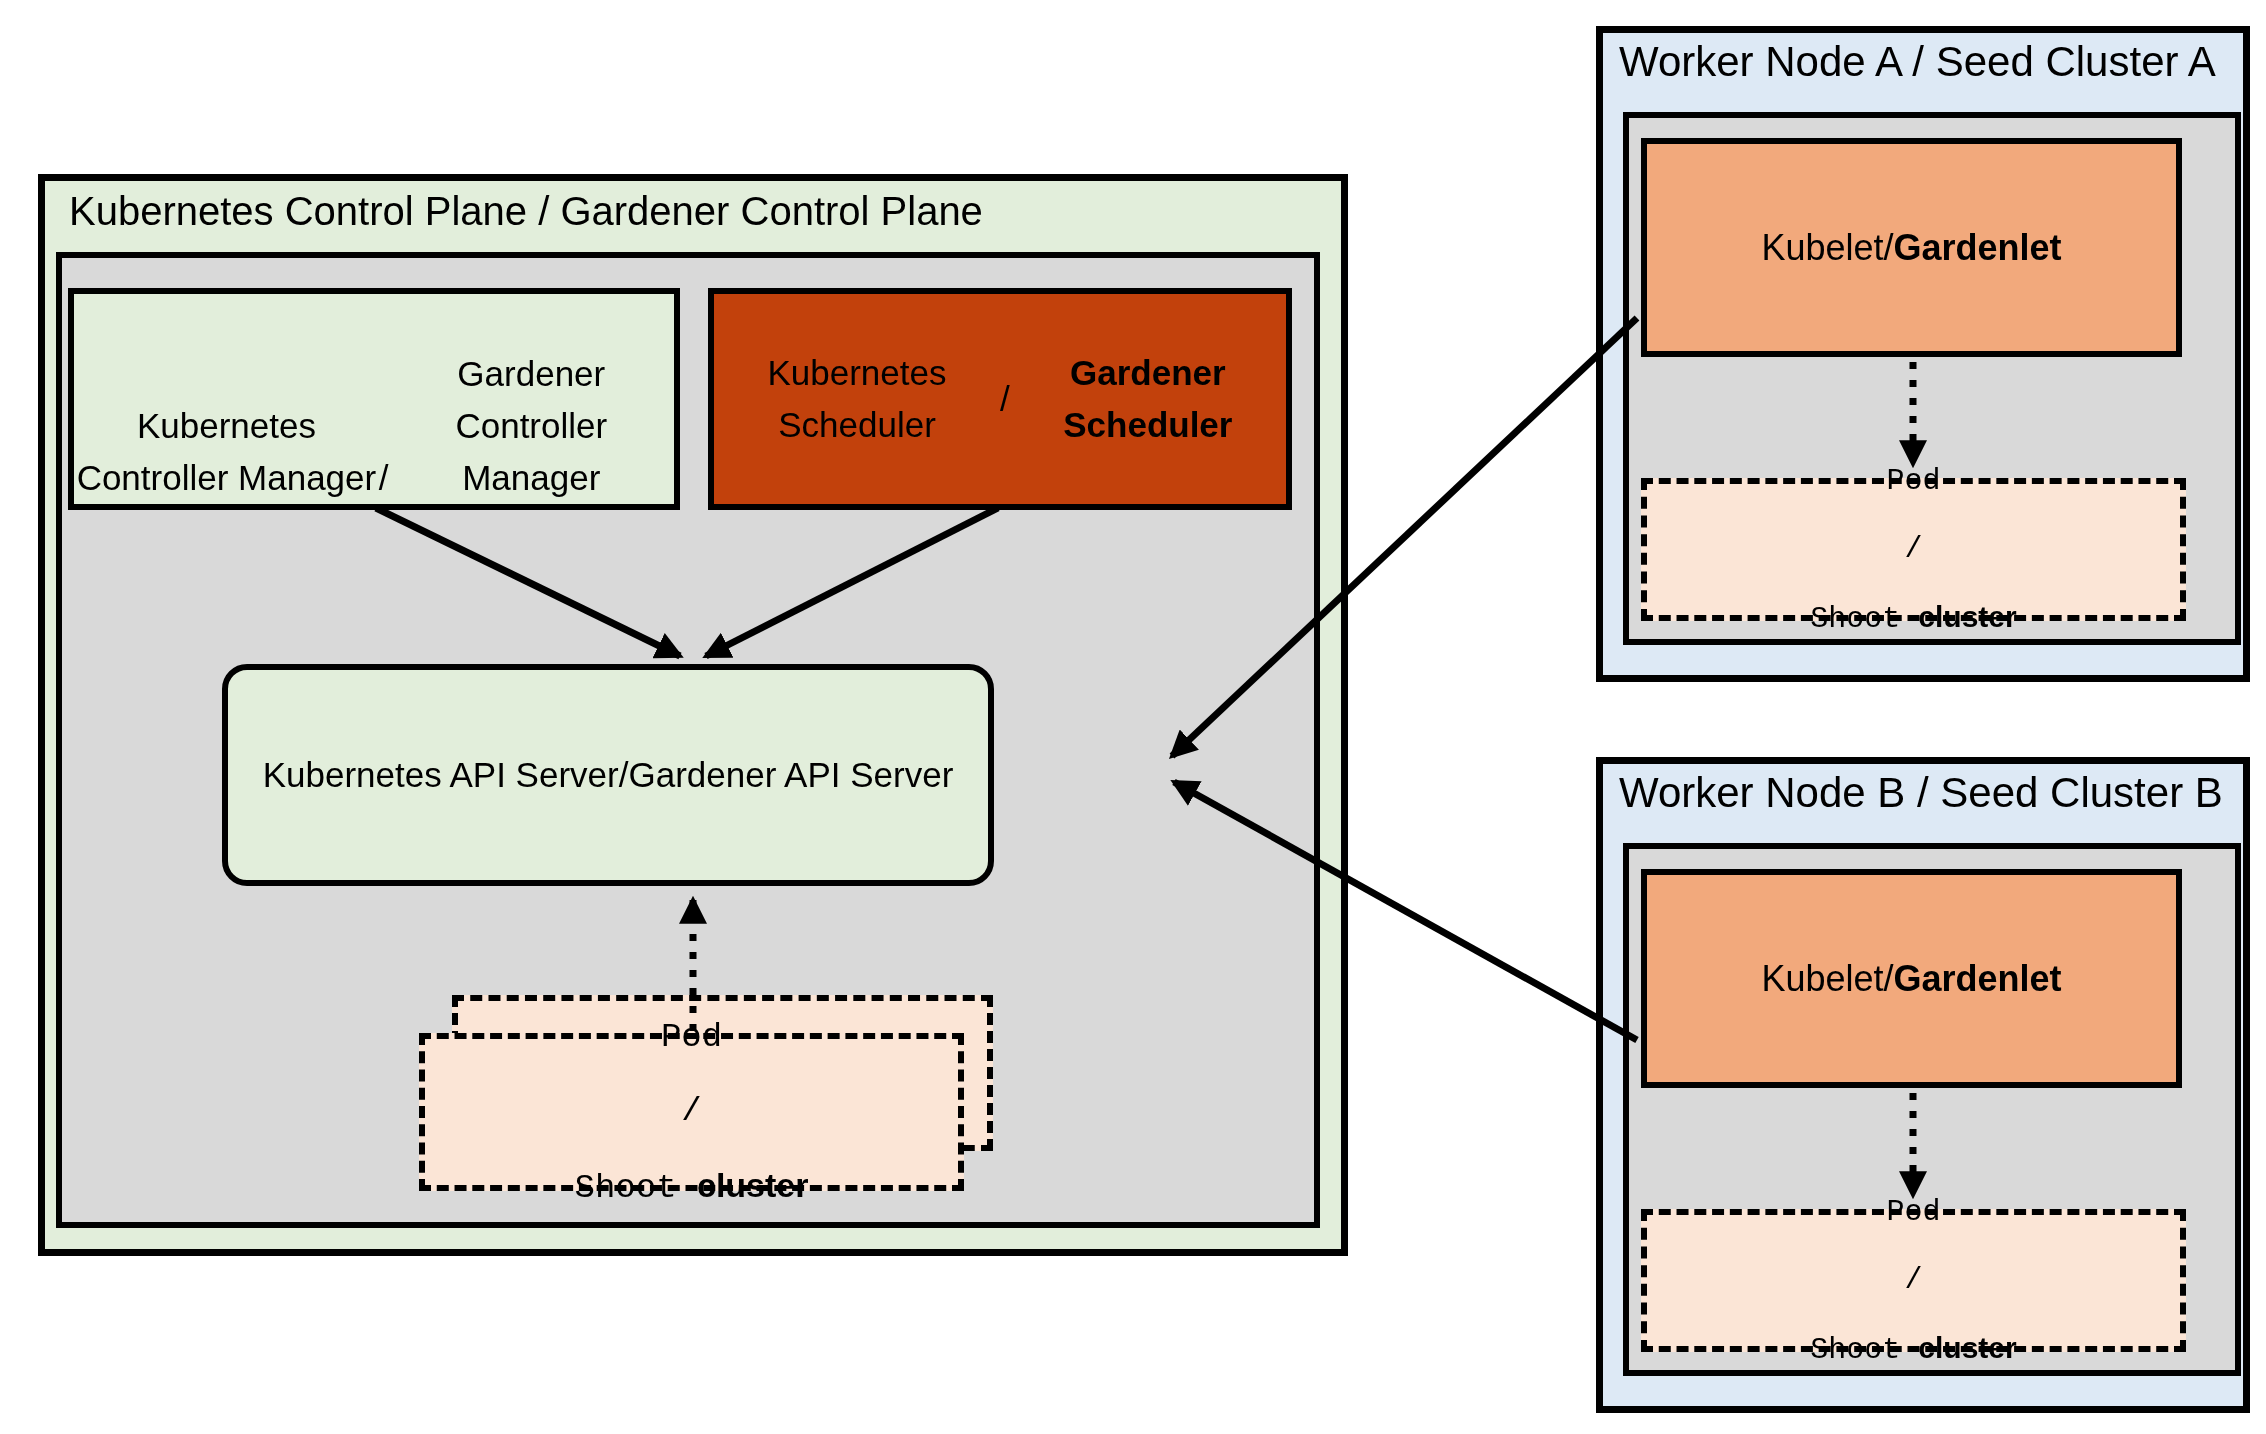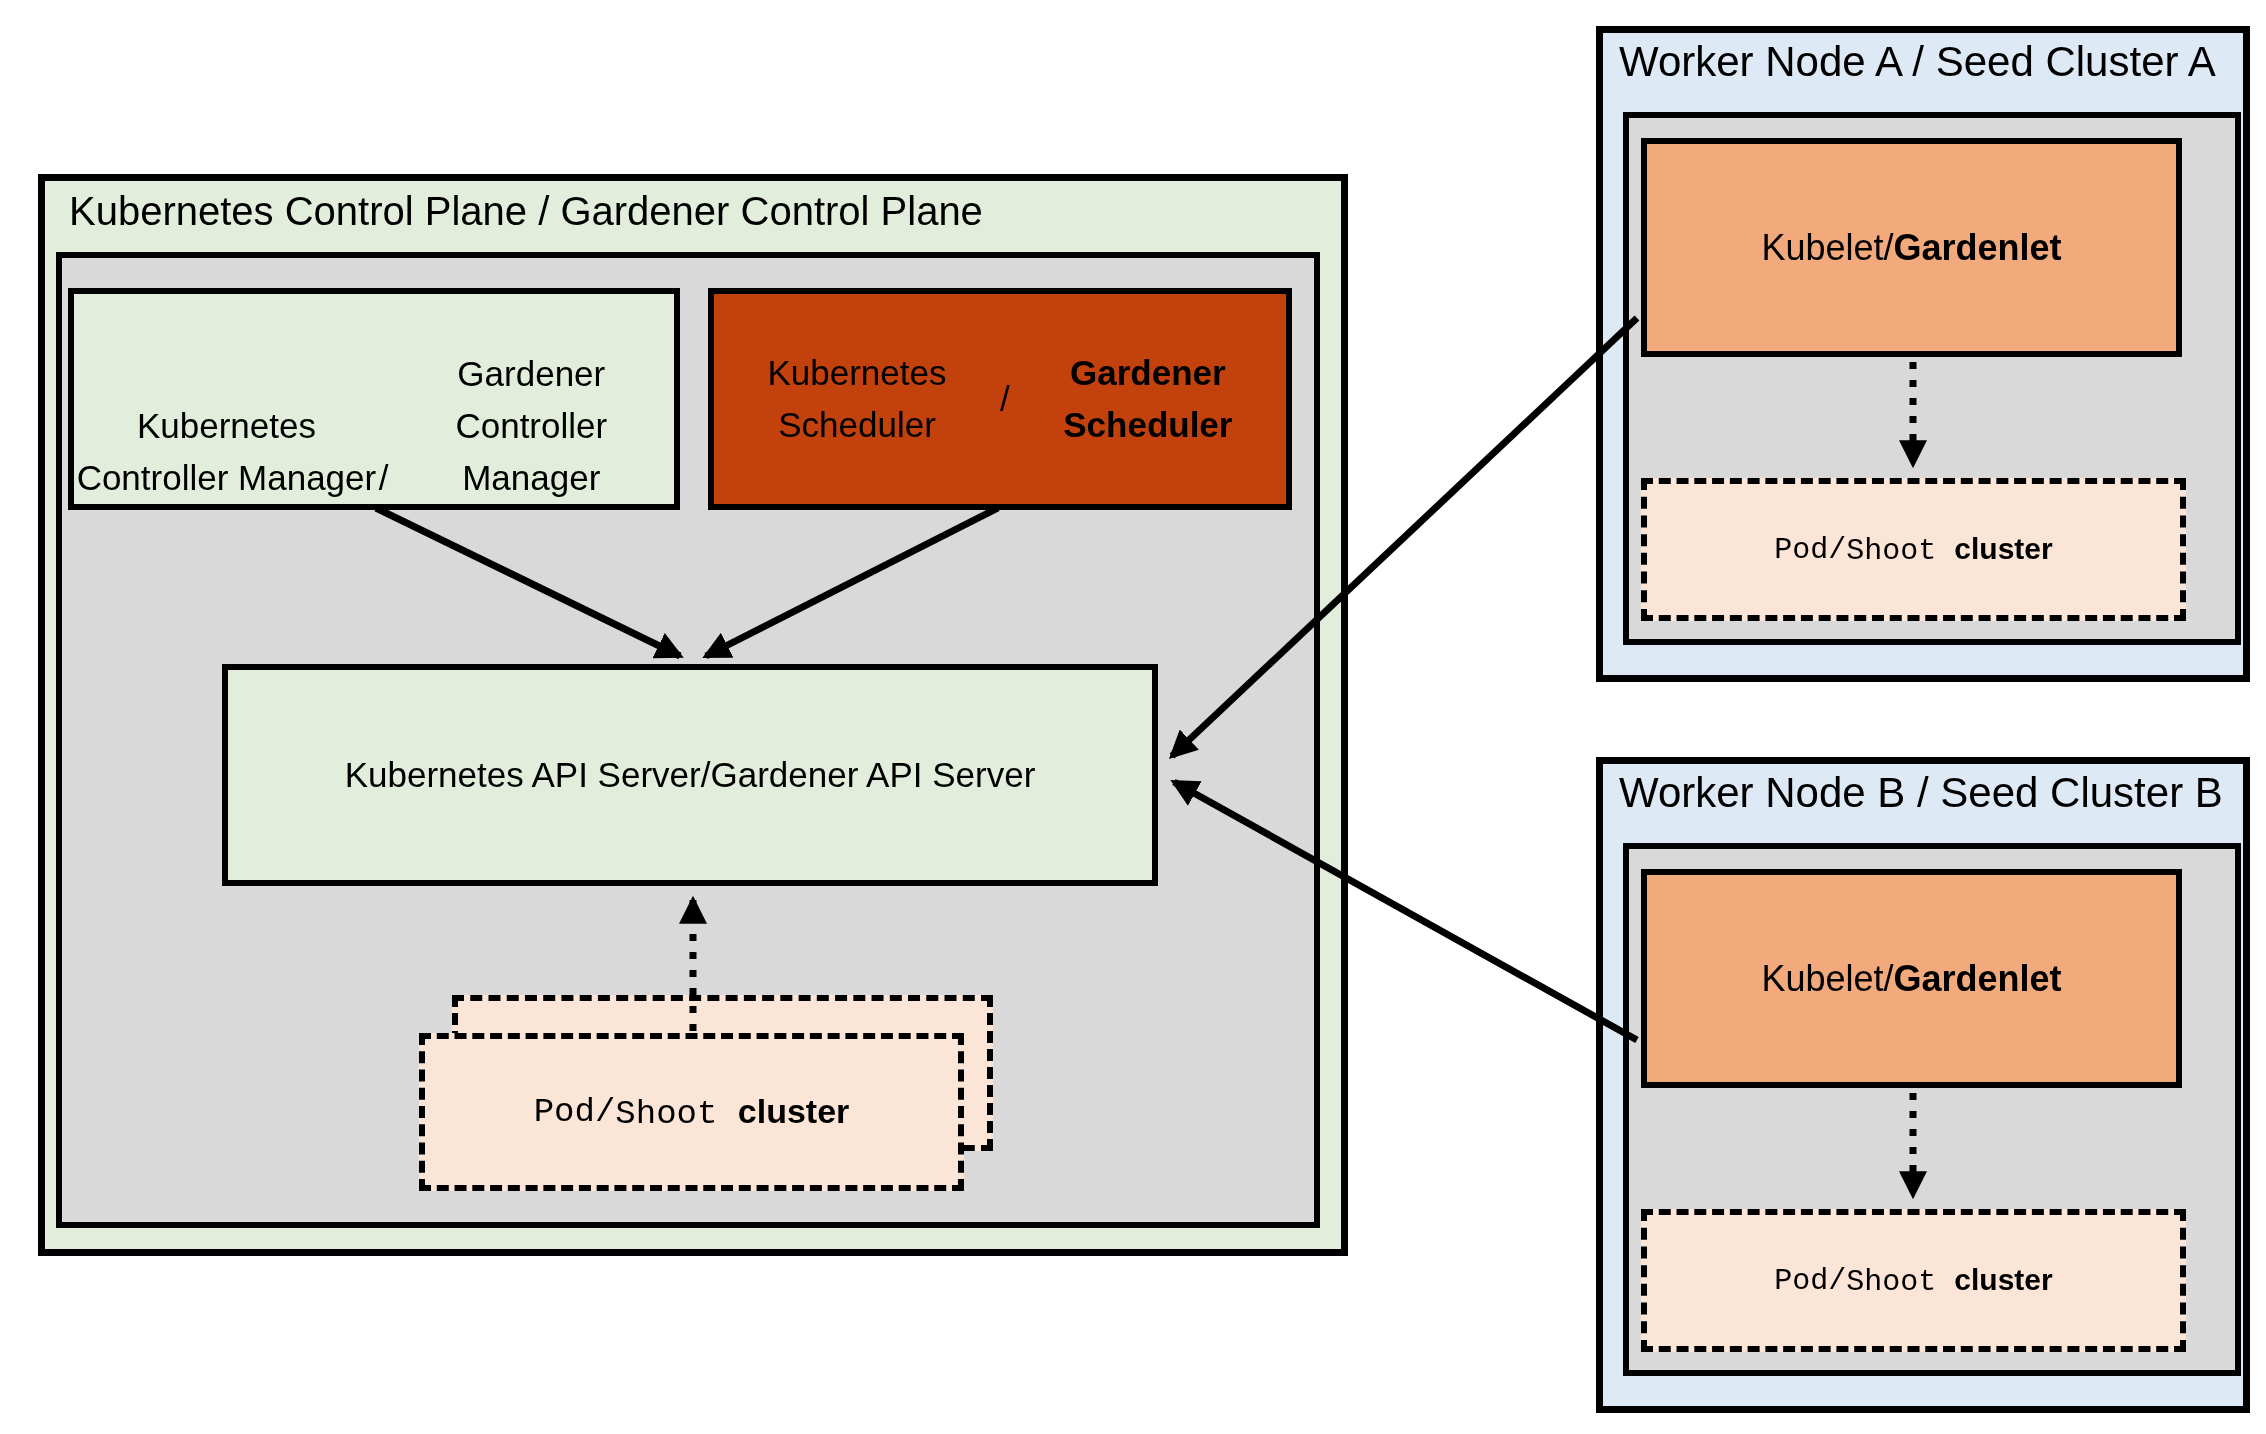--- a/index.html
+++ b/index.html
@@ -21,22 +21,22 @@
   .dashed-box { border:6px dashed #000; }
 
   
   .cp-title     { position:absolute; left:24px; top:8px; font-size:40px; line-height:1.1; white-space:nowrap; }
   .worker-title { position:absolute; left:16px; top:6px; font-size:42px; line-height:1.1; white-space:nowrap; }
 
   
   .lbl      { font-size:35px; line-height:52px; }
   .lbl-kube { font-size:36px; line-height:48px; }
   .bold     { font-weight:bold; }
-  .podtext      { display:flex; flex-direction:row; align-items:center;
-                  justify-content:center; text-align:center; width:100%; height:100%; }
+  .podtext      { display:flex; flex-direction:column; align-items:center;
+                  justify-content:center; text-align:center; width:100%; height:100%;gap:26px; }
   .pod-line     { font-family:"Liberation Mono","DejaVu Sans Mono",monospace; }
   .cp-pod  .pod-line  { font-size:34px; line-height:48px; }
   .wk-pod  .pod-line  { font-size:30px; line-height:42px; }
   .cp-pod  .pod-mixed { font-size:34px; line-height:48px; }
   .wk-pod  .pod-mixed { font-size:30px; line-height:42px; }
   .pod-mixed .mono { font-family:"Liberation Mono","DejaVu Sans Mono",monospace; }
   .pod-mixed .sans { font-family:"Liberation Sans",sans-serif; font-weight:bold; }
 
   
   .arrows { position:absolute; left:0; top:0; width:2266px; height:1434px;
@@ -60,21 +60,21 @@
     <div>/</div>
     <div>Gardener Controller Manager</div>
   </div>
 
   <div class="abs comp-box lbl" style="left: 708px; top: 288px; width: 584px; height: 222px; background-color: #c2410c;">
     <div>Kubernetes Scheduler</div>
     <div>/</div>
     <div class="bold">Gardener Scheduler</div>
   </div>
 
-  <div class="abs comp-box lbl" style="left: 222px; top: 664px; width: 936px; height: 222px; background-color: rgb(226, 238, 219);">
+  <div class="abs comp-box lbl" style="left: 222px; top: 664px; width: 772px; height: 222px; background-color: rgb(226, 238, 219); border-radius: 25px;">
     <div>Kubernetes API Server</div>
     <div>/</div>
     <div>Gardener API Server</div>
   </div>
 
   <div class="abs dashed-box" style="left: 452px; top: 995px; width: 541px; height: 156px; background-color: rgb(251, 229, 214);"></div>
 
   <div class="abs dashed-box cp-pod" style="left: 419px; top: 1033px; width: 545px; height: 158px; background-color: rgb(251, 229, 214);">
     <div class="podtext">
       <div class="pod-line">Pod</div>

